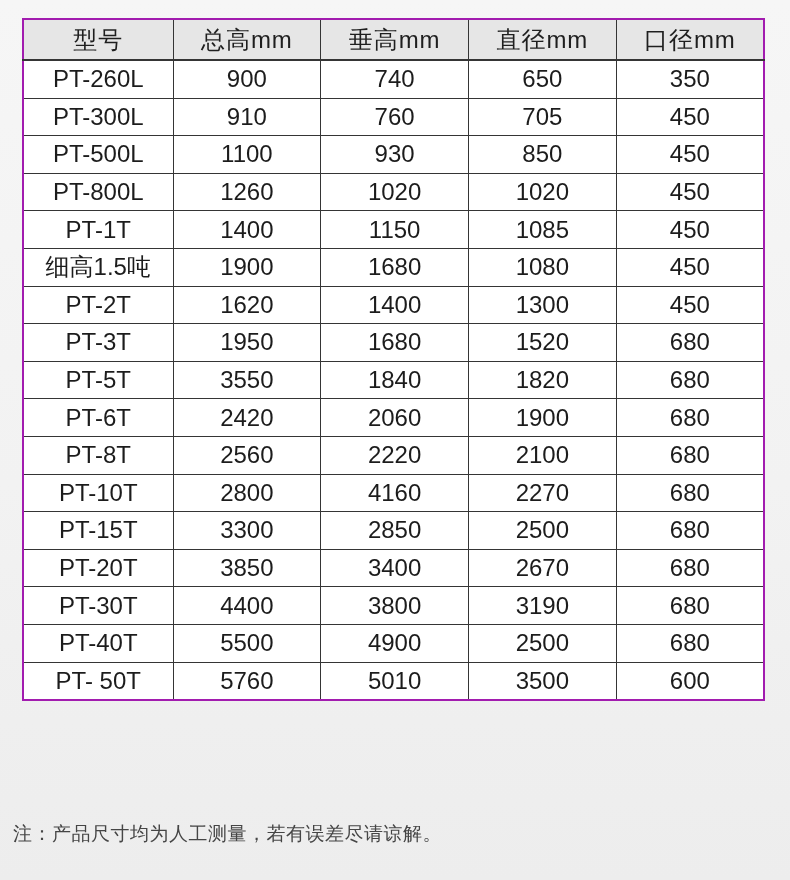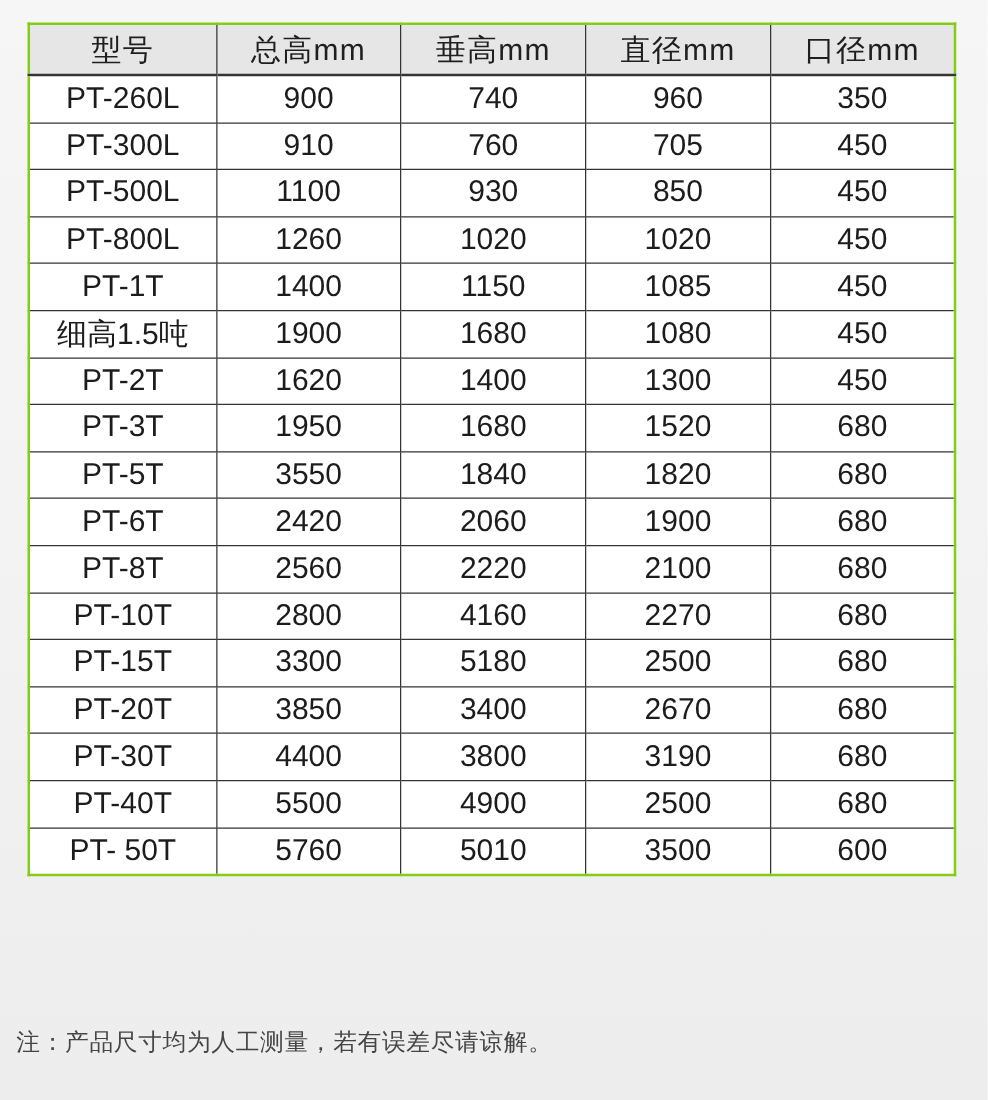--- a/index.html
+++ b/index.html
@@ -24,21 +24,21 @@
     top: 18px;
     width: 743px;
     border-collapse: collapse;
     table-layout: fixed;
     background: #ffffff;
   }
   table.spec-table, th, td {
     border: 1px solid #353535;
   }
   table.spec-table {
-    border: 2px solid #84cc16;
+    border: 2px solid #a21caf;
   }
   th {
     height: 39px;
     background: #e6e6e6;
     font-size: 24px;
     font-weight: 400;
     color: #1f1f1f;
     text-align: center;
     vertical-align: middle;
     border-bottom-width: 2px;
@@ -85,21 +85,21 @@
           <th>垂高mm</th>
           <th>直径mm</th>
           <th>口径mm</th>
         </tr>
     </thead>
     <tbody id="table-body">
         <tr>
           <td>PT-260L</td>
           <td>900</td>
           <td>740</td>
-          <td>960</td>
+          <td>650</td>
           <td>350</td>
         </tr>
         <tr>
           <td>PT-300L</td>
           <td>910</td>
           <td>760</td>
           <td>705</td>
           <td>450</td>
         </tr>
         <tr>
@@ -168,21 +168,21 @@
         <tr>
           <td>PT-10T</td>
           <td>2800</td>
           <td>4160</td>
           <td>2270</td>
           <td>680</td>
         </tr>
         <tr>
           <td>PT-15T</td>
           <td>3300</td>
-          <td>5180</td>
+          <td>2850</td>
           <td>2500</td>
           <td>680</td>
         </tr>
         <tr>
           <td>PT-20T</td>
           <td>3850</td>
           <td>3400</td>
           <td>2670</td>
           <td>680</td>
         </tr>

